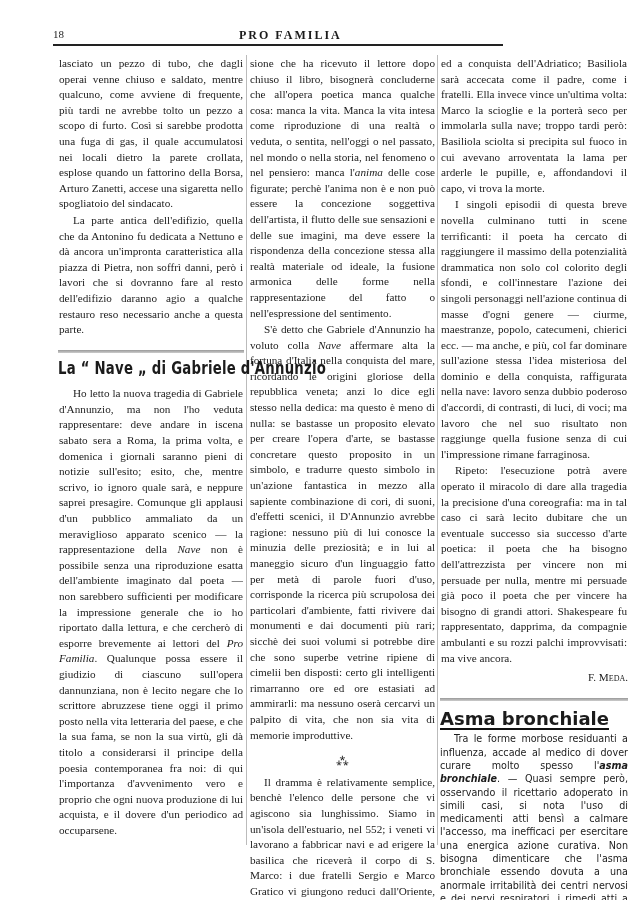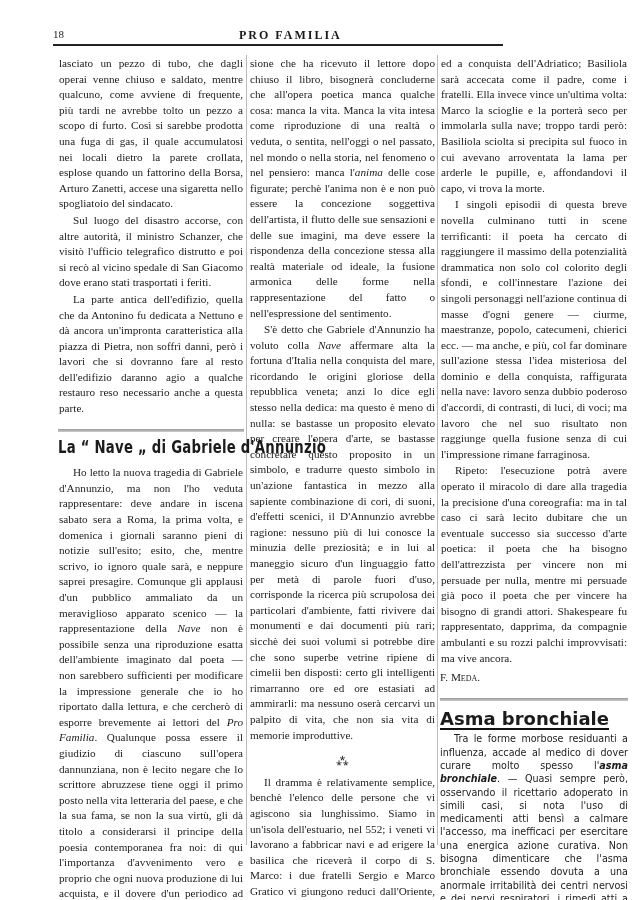--- a/index.html
+++ b/index.html
@@ -15,39 +15,38 @@
   .c1 { left:58px; width:186px; }
   .c2 { left:249px; width:187px; }
   .c3 { left:440px; width:188px; }
   .vrule { position:absolute; top:55px; width:1px; background:#bbb; }
   .grey-rule { height:3px; background:linear-gradient(#999,#ccc); margin:12px 0 8px 0; }
   .sec-title { font-family:"DejaVu Sans", sans-serif; font-weight:bold; font-size:17px; transform:scaleX(0.78); transform-origin:left; white-space:nowrap; margin:4px 0 10px 0; letter-spacing:0.3px; }
   .ad-title { font-family:"DejaVu Sans", sans-serif; font-weight:bold; font-size:18px; margin:2px 0 2px 0; padding-bottom:2px; display:inline-block; border-bottom:2px solid #111; }
   .ad-text { font-family:"DejaVu Sans", sans-serif; font-size:9.6px; line-height:13.3px; }
   .ad-text p { text-indent:14px; margin:0; }
   .bold { font-weight:bold; }
-  .signature { text-align:left; font-variant:small-caps; margin-top:4px; }
+  .signature { text-align:right; font-variant:small-caps; margin-top:4px; }
   .asterism { text-align:center; margin:10px 0 6px 0; font-size:11px; }
   em { }
 </style>
 </head>
 <body>
 
 <div class="header">
   <span class="page-num">18</span>
   <span class="running-title">PRO FAMILIA</span>
 </div>
 <div class="header-rule"></div>
 
 <div class="vrule" style="left:246px;height:790px;"></div>
 <div class="vrule" style="left:437px;height:790px;"></div>
 
 <div class="col c1">
   <p class="noindent">lasciato un pezzo di tubo, che dagli operai venne chiuso e saldato, mentre qualcuno, come avviene di frequente, più tardi ne avrebbe tolto un pezzo a scopo di furto. Così si sarebbe prodotta una fuga di gas, il quale accumulatosi nei locali dietro la parete crollata, esplose quando un fattorino della Borsa, Arturo Zanetti, accese una sigaretta nello spogliatoio del sindacato.</p>
-  <p>Sul luogo del disastro accorse, con altre autorità, il ministro Schanzer, che visitò l'ufficio telegrafico distrutto e poi si recò al vicino spedale di San Giacomo dove erano stati trasportati i feriti.</p>
   <p>La parte antica dell'edifizio, quella che da Antonino fu dedicata a Nettuno e dà ancora un'impronta caratteristica alla piazza di Pietra, non soffrì danni, però i lavori che si dovranno fare al resto dell'edifizio daranno agio a qualche restauro reso necessario anche a questa parte.</p>
   <div class="grey-rule"></div>
   <div class="sec-title">La “ Nave „ di Gabriele d'Annunzio</div>
   <p><span>Ho letto la nuova tragedia di Gabriele d'Annunzio, ma non l'ho veduta rappresentare: deve andare in iscena sabato sera a Roma, la prima volta, e domenica i giornali saranno pieni di notizie sull'esito; esito, che, mentre scrivo, io ignoro quale sarà, e neppure saprei presagire. Comunque gli applausi d'un pubblico ammaliato da un meraviglioso apparato scenico — la rappresentazione della </span><em>Nave</em><span> non è possibile senza una riproduzione esatta dell'ambiente imaginato dal poeta — non sarebbero sufficienti per modificare la impressione generale che io ho riportato dalla lettura, e che cercherò di esporre brevemente ai lettori del </span><em>Pro Familia</em><span>. Qualunque possa essere il giudizio di ciascuno sull'opera dannunziana, non è lecito negare che lo scrittore abruzzese tiene oggi il primo posto nella vita letteraria del paese, e che la sua fama, se non la sua virtù, gli dà titolo a considerarsi il principe della poesia contemporanea fra noi: di qui l'importanza d'avvenimento vero e proprio che ogni nuova produzione di lui acquista, e il dovere d'un periodico ad occuparsene.</span></p>
 
 </div>
 
 <div class="col c2">
   <p class="noindent"><span>sione che ha ricevuto il lettore dopo chiuso il libro, bisognerà concluderne che all'opera poetica manca qualche cosa: manca la vita. Manca la vita intesa come riproduzione di una realtà o veduta, o sentita, nell'oggi o nel passato, nel mondo o nella storia, nel fenomeno o nel pensiero: manca l'</span><em>anima</em><span> delle cose figurate; perchè l'anima non è e non può essere la concezione soggettiva dell'artista, il flutto delle sue sensazioni e delle sue imagini, ma deve essere la rispondenza della concezione stessa alla realtà materiale od ideale, la fusione armonica delle forme nella rappresentazione del fatto o nell'espressione del sentimento.</span></p>
   <p><span>S'è detto che Gabriele d'Annunzio ha voluto colla </span><em>Nave</em><span> affermare alta la fortuna d'Italia nella conquista del mare, ricordando le origini gloriose della repubblica veneta; anzi lo dice egli stesso nella dedica: ma questo è meno di nulla: se bastasse un proposito elevato per creare l'opera d'arte, se bastasse concretare questo proposito in un simbolo, e tradurre questo simbolo in un'azione fantastica in mezzo alla sapiente combinazione di cori, di suoni, d'effetti scenici, il D'Annunzio avrebbe ragione: nessuno più di lui conosce la minuzia delle preziosità; e in lui al maneggio sicuro d'un linguaggio fatto per metà di parole fuori d'uso, corrisponde la ricerca più scrupolosa dei particolari d'ambiente, fatti rivivere dai monumenti e dai documenti più rari; sicchè dei suoi volumi si potrebbe dire che sono superbe vetrine ripiene di cimelii ben disposti: certo gli intelligenti rimarranno ore ed ore estasiati ad ammirarli: ma nessuno oserà cercarvi un palpito di vita, che non sia vita di memorie improduttive.</span></p>

